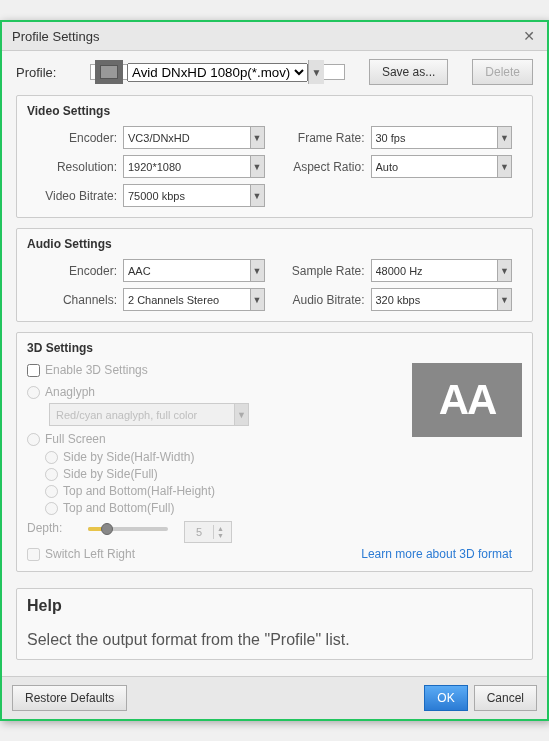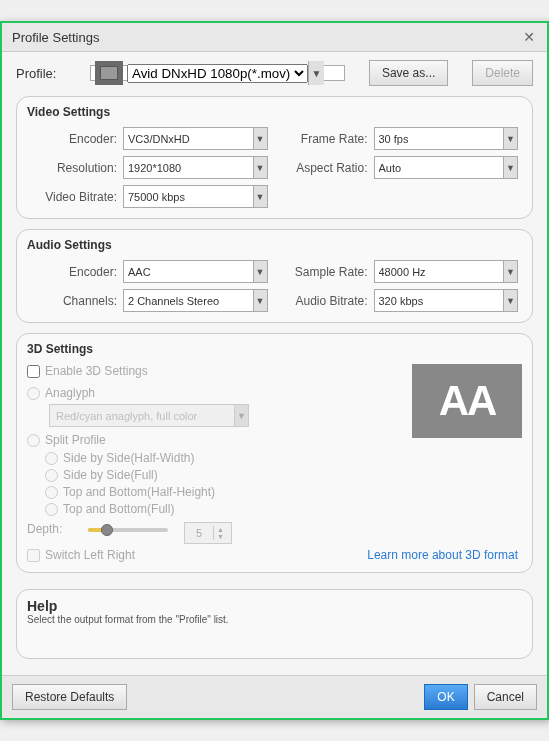--- a/index.html
+++ b/index.html
@@ -99,23 +99,23 @@
       background: linear-gradient(to bottom, #f8f8f8, #e0e0e0);
       cursor: pointer;
       font-size: 12px;
       color: #333;
       white-space: nowrap;
     }
     .btn:disabled { color: #aaa; cursor: default; }
 
     .section {
       border: 1px solid #ccc;
-      border-radius: 13px;
+      border-radius: 2px;
       margin-bottom: 10px;
-      padding: 8px 14px 10px 10px;
+      padding: 8px 20px 10px 10px;
       position: relative;
       background: #f9f9f9;
     }
     .section-title {
       font-size: 12px;
       font-weight: bold;
       color: #333;
       margin-bottom: 8px;
     }
 
@@ -337,27 +337,27 @@
       cursor: pointer;
       text-decoration: none;
       margin-left: auto;
     }
 
     
     .help-section {
       padding: 6px 14px 6px 14px;
     }
     .help-title {
-      font-size: 14px;
+      font-size: 16px;
       font-weight: bold;
       color: #333;
-      margin-bottom: 0;
+      margin-bottom: 16px;
     }
     .help-text {
-      font-size: 10px;
+      font-size: 16px;
       color: #555;
     }
 
     
     .footer {
       background: #e8e8e8;
       border-top: 1px solid #ccc;
       padding: 8px 10px;
       display: flex;
       align-items: center;
@@ -514,21 +514,21 @@
       </div>
       <div class="anaglyph-select-wrapper">
         <select disabled="">
           <option>Red/cyan anaglyph, full color</option>
         </select>
         <div class="anaglyph-arrow">▼</div>
       </div>
 
       <div class="radio-row">
         <input type="radio" name="mode3d" disabled="" id="splitscreen" style="">
-        <label for="splitscreen" class="radio-label">Split Profile</label>
+        <label for="splitscreen" class="radio-label">Full Screen</label>
       </div>
       <div class="sub-radio-row">
         <input type="radio" name="split_mode" disabled="" id="sbshalf" style="">
         <label for="sbshalf" class="radio-label">Side by Side(Half-Width)</label>
       </div>
       <div class="sub-radio-row">
         <input type="radio" name="split_mode" disabled="" id="sbsfull" style="">
         <label for="sbsfull" class="radio-label">Side by Side(Full)</label>
       </div>
       <div class="sub-radio-row">

